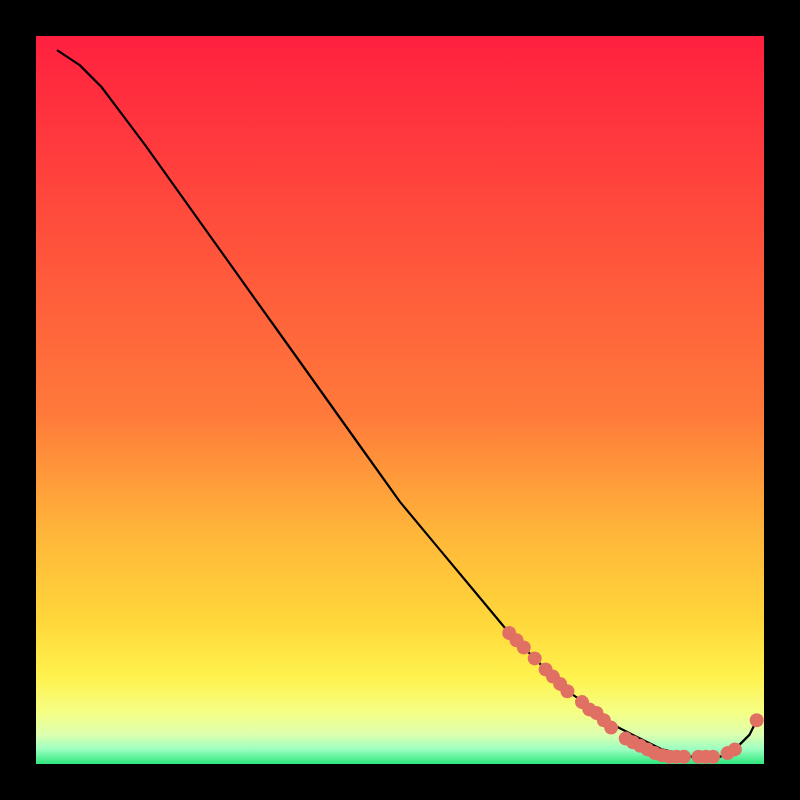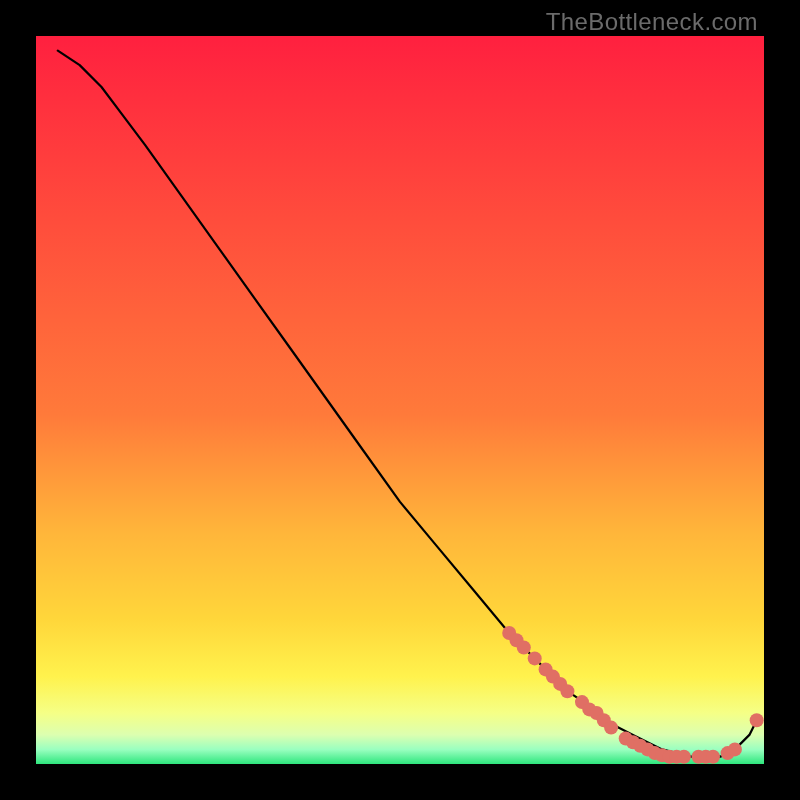--- a/index.html
+++ b/index.html
@@ -34,21 +34,20 @@
     color: #6b6b6b;
     letter-spacing: 0.4px;
     z-index: 5;
   }
   svg { display: block; }
 </style>
 </head>
 <body>
 
 <div class="stage">
-  <div class="watermark">TheBottleneck.com</div>
 
   <div class="plot">
     <svg id="chart-svg" viewBox="0 0 728 728" width="728" height="728" xmlns="http://www.w3.org/2000/svg">
       <defs>
         <linearGradient id="bg-grad" x1="0" y1="0" x2="0" y2="1">
 
         <stop offset="0%" stop-color="#ff203f"></stop>
             <stop offset="25%" stop-color="#ff4c3c"></stop>
             <stop offset="52%" stop-color="#ff7a3a"></stop>
             <stop offset="68%" stop-color="#ffb53a"></stop>

